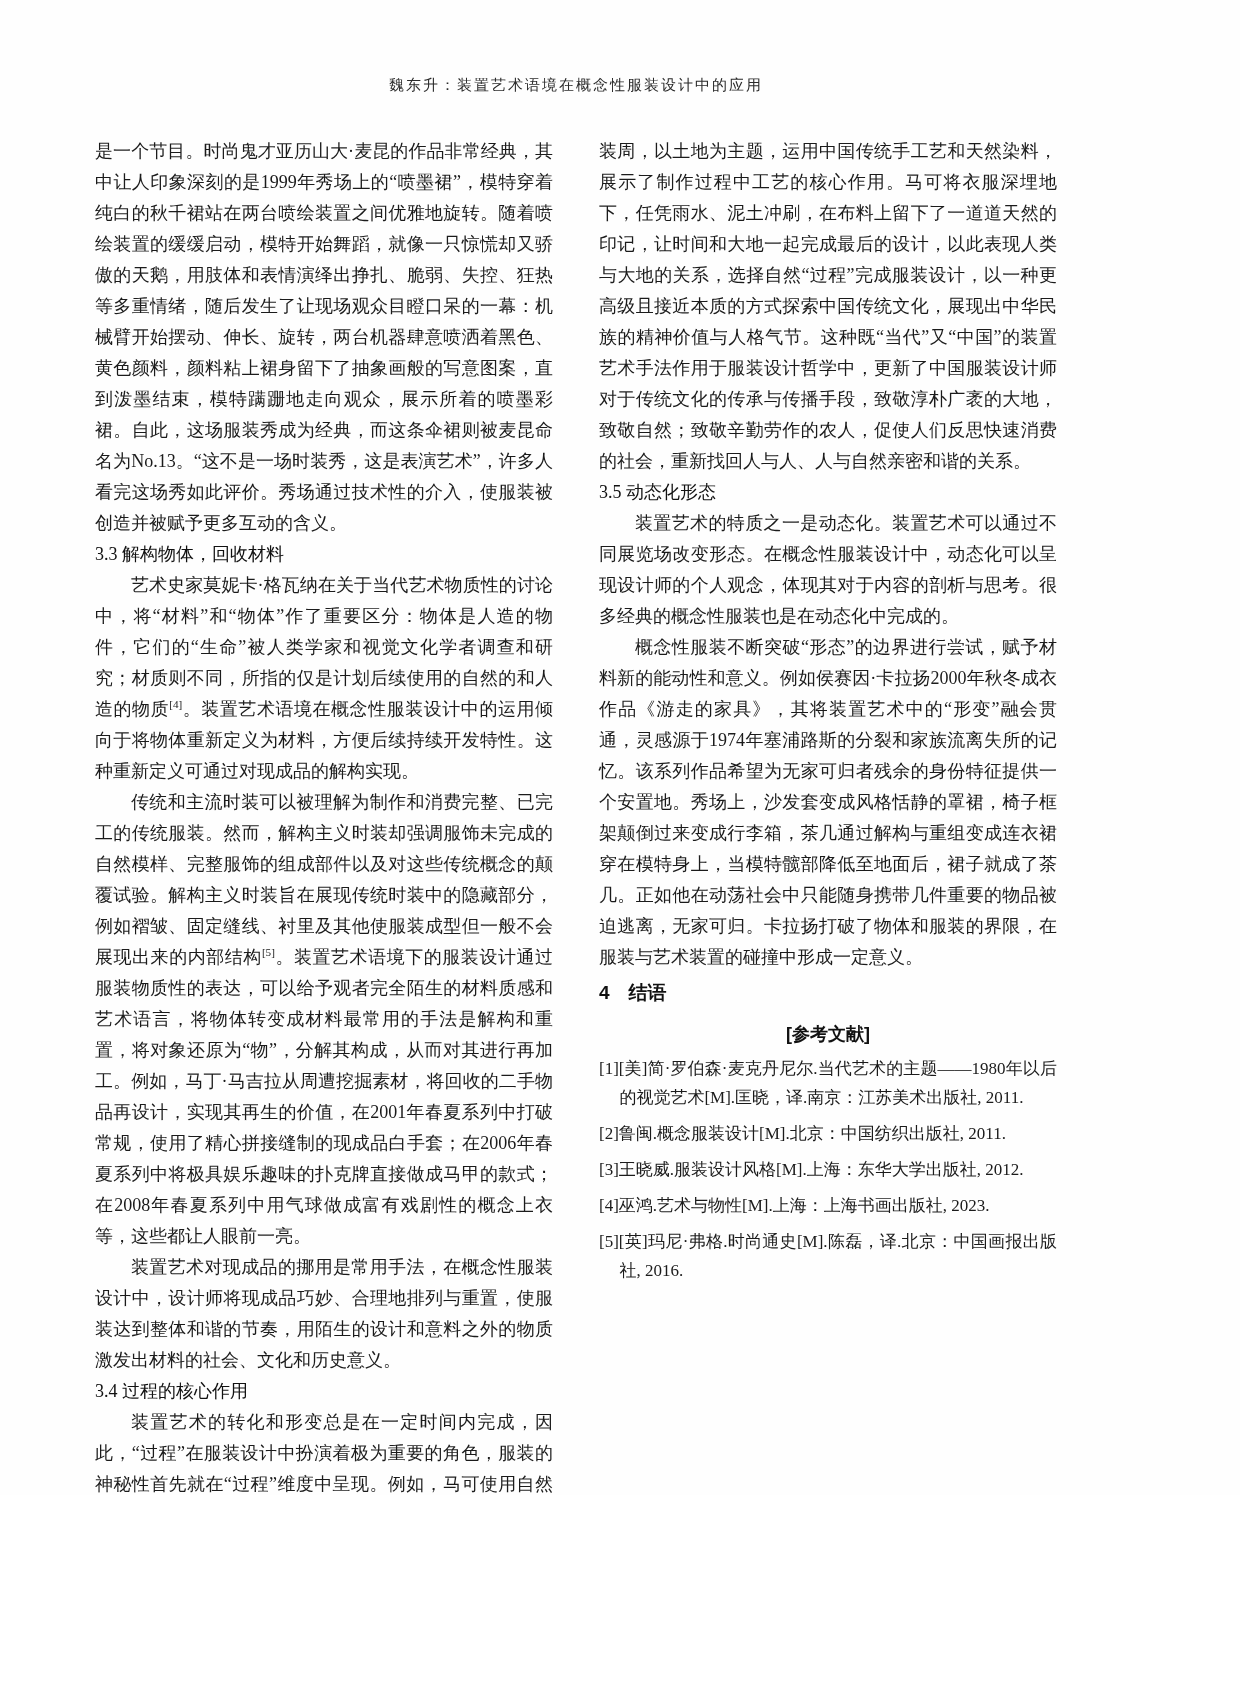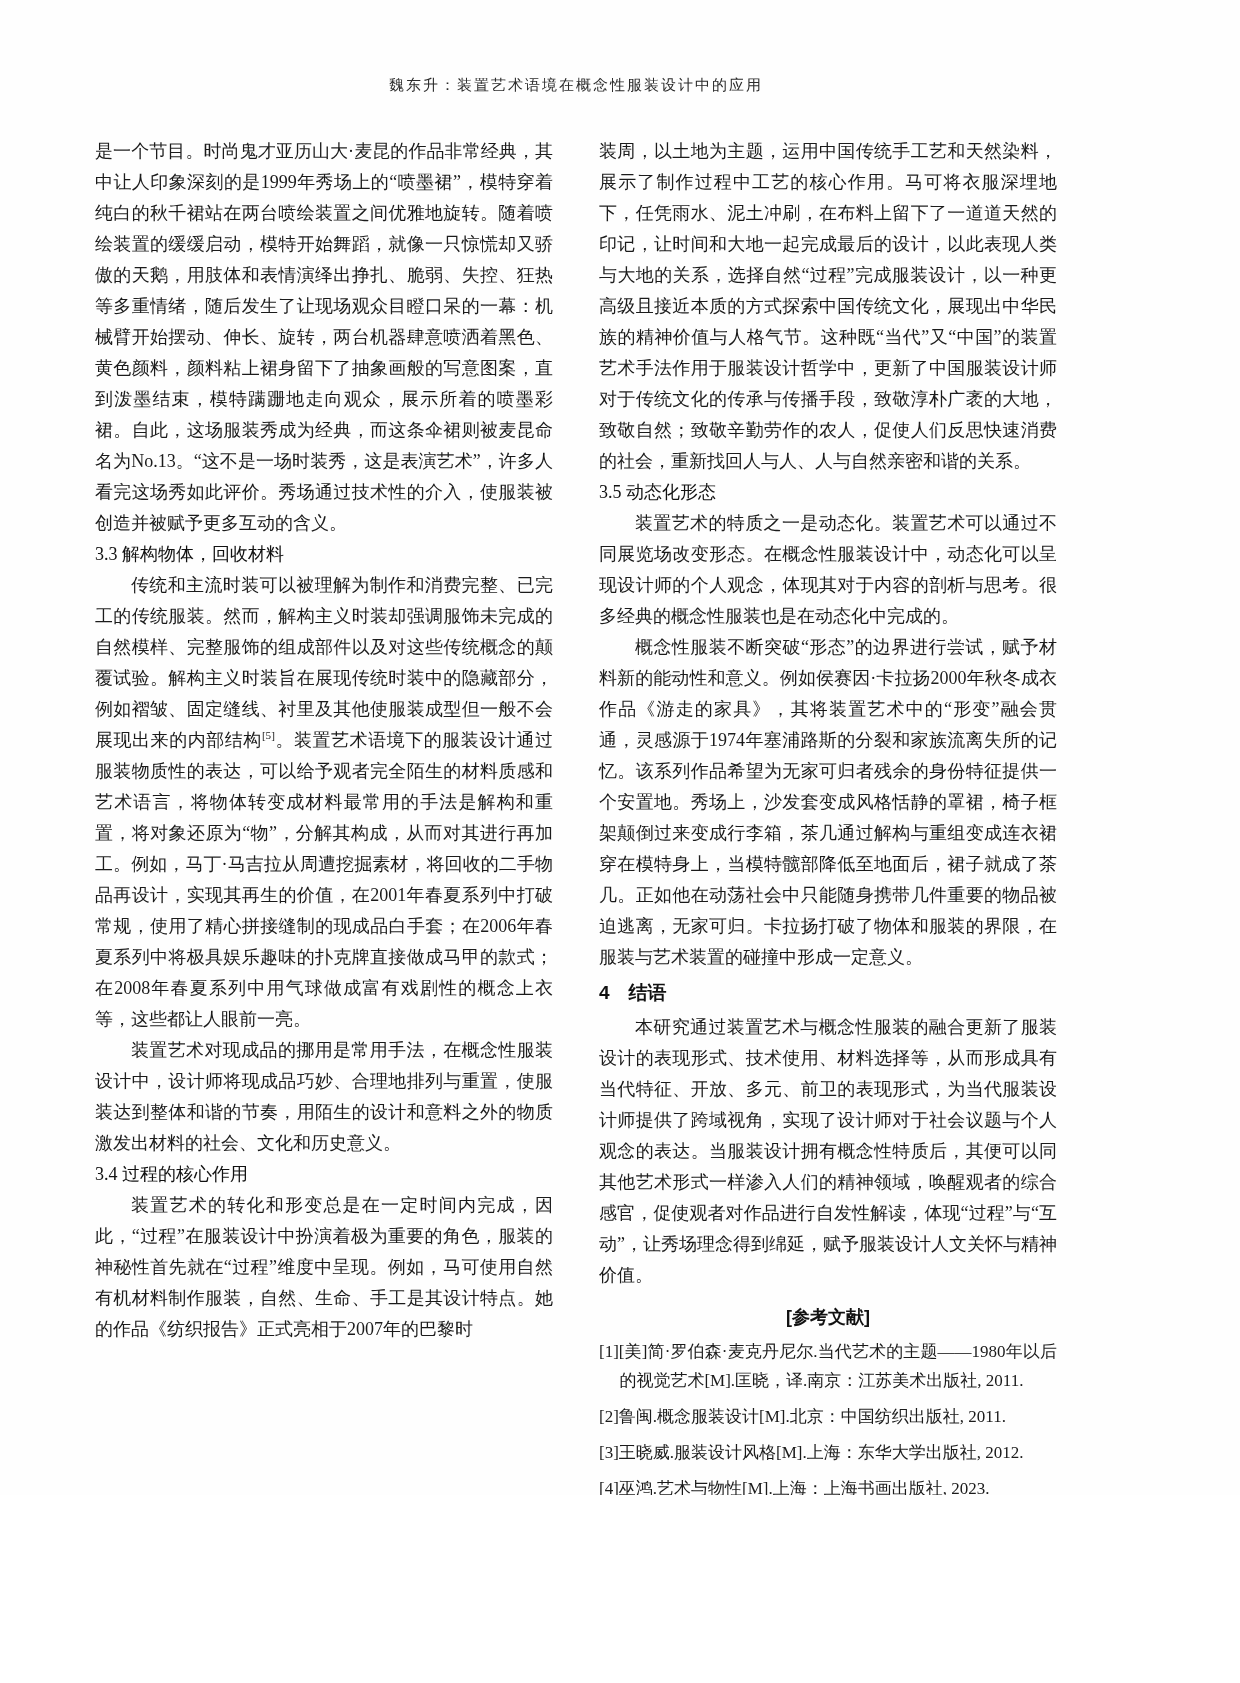--- a/index.html
+++ b/index.html
@@ -120,33 +120,33 @@
 
   <div class="running-header">
     <span>魏东升：装置艺术语境在概念性服装设计中的应用</span>
   </div>
 
   <div class="content">
 
     <div class="col">
       <p class="para">是一个节目。时尚鬼才亚历山大·麦昆的作品非常经典，其中让人印象深刻的是1999年秀场上的“喷墨裙”，模特穿着纯白的秋千裙站在两台喷绘装置之间优雅地旋转。随着喷绘装置的缓缓启动，模特开始舞蹈，就像一只惊慌却又骄傲的天鹅，用肢体和表情演绎出挣扎、脆弱、失控、狂热等多重情绪，随后发生了让现场观众目瞪口呆的一幕：机械臂开始摆动、伸长、旋转，两台机器肆意喷洒着黑色、黄色颜料，颜料粘上裙身留下了抽象画般的写意图案，直到泼墨结束，模特蹒跚地走向观众，展示所着的喷墨彩裙。自此，这场服装秀成为经典，而这条伞裙则被麦昆命名为No.13。“这不是一场时装秀，这是表演艺术”，许多人看完这场秀如此评价。秀场通过技术性的介入，使服装被创造并被赋予更多互动的含义。</p>
       <h3 class="sec-heading">3.3 解构物体，回收材料</h3>
+      <p class="para indent"><span>艺术史家莫妮卡·格瓦纳在关于当代艺术物质性的讨论中，将“材料”和“物体”作了重要区分：物体是人造的物件，它们的“生命”被人类学家和视觉文化学者调查和研究；材质则不同，所指的仅是计划后续使用的自然的和人造的物质</span><sup class="supref">[4]</sup><span>。装置艺术语境在概念性服装设计中的运用倾向于将物体重新定义为材料，方便后续持续开发特性。这种重新定义可通过对现成品的解构实现。</span></p>
       <p class="para indent"><span>传统和主流时装可以被理解为制作和消费完整、已完工的传统服装。然而，解构主义时装却强调服饰未完成的自然模样、完整服饰的组成部件以及对这些传统概念的颠覆试验。解构主义时装旨在展现传统时装中的隐藏部分，例如褶皱、固定缝线、衬里及其他使服装成型但一般不会展现出来的内部结构</span><sup class="supref">[5]</sup><span>。装置艺术语境下的服装设计通过服装物质性的表达，可以给予观者完全陌生的材料质感和艺术语言，将物体转变成材料最常用的手法是解构和重置，将对象还原为“物”，分解其构成，从而对其进行再加工。例如，马丁·马吉拉从周遭挖掘素材，将回收的二手物品再设计，实现其再生的价值，在2001年春夏系列中打破常规，使用了精心拼接缝制的现成品白手套；在2006年春夏系列中将极具娱乐趣味的扑克牌直接做成马甲的款式；在2008年春夏系列中用气球做成富有戏剧性的概念上衣等，这些都让人眼前一亮。</span></p>
       <p class="para indent">装置艺术对现成品的挪用是常用手法，在概念性服装设计中，设计师将现成品巧妙、合理地排列与重置，使服装达到整体和谐的节奏，用陌生的设计和意料之外的物质激发出材料的社会、文化和历史意义。</p>
       <h3 class="sec-heading">3.4 过程的核心作用</h3>
       <p class="para indent">装置艺术的转化和形变总是在一定时间内完成，因此，“过程”在服装设计中扮演着极为重要的角色，服装的神秘性首先就在“过程”维度中呈现。例如，马可使用自然有机材料制作服装，自然、生命、手工是其设计特点。她的作品《纺织报告》正式亮相于2007年的巴黎时</p>
     </div>
 
     <div class="col">
       <p class="para">装周，以土地为主题，运用中国传统手工艺和天然染料，展示了制作过程中工艺的核心作用。马可将衣服深埋地下，任凭雨水、泥土冲刷，在布料上留下了一道道天然的印记，让时间和大地一起完成最后的设计，以此表现人类与大地的关系，选择自然“过程”完成服装设计，以一种更高级且接近本质的方式探索中国传统文化，展现出中华民族的精神价值与人格气节。这种既“当代”又“中国”的装置艺术手法作用于服装设计哲学中，更新了中国服装设计师对于传统文化的传承与传播手段，致敬淳朴广袤的大地，致敬自然；致敬辛勤劳作的农人，促使人们反思快速消费的社会，重新找回人与人、人与自然亲密和谐的关系。</p>
       <h3 class="sec-heading">3.5 动态化形态</h3>
       <p class="para indent">装置艺术的特质之一是动态化。装置艺术可以通过不同展览场改变形态。在概念性服装设计中，动态化可以呈现设计师的个人观念，体现其对于内容的剖析与思考。很多经典的概念性服装也是在动态化中完成的。</p>
       <p class="para indent">概念性服装不断突破“形态”的边界进行尝试，赋予材料新的能动性和意义。例如侯赛因·卡拉扬2000年秋冬成衣作品《游走的家具》，其将装置艺术中的“形变”融会贯通，灵感源于1974年塞浦路斯的分裂和家族流离失所的记忆。该系列作品希望为无家可归者残余的身份特征提供一个安置地。秀场上，沙发套变成风格恬静的罩裙，椅子框架颠倒过来变成行李箱，茶几通过解构与重组变成连衣裙穿在模特身上，当模特髋部降低至地面后，裙子就成了茶几。正如他在动荡社会中只能随身携带几件重要的物品被迫逃离，无家可归。卡拉扬打破了物体和服装的界限，在服装与艺术装置的碰撞中形成一定意义。</p>
       <h2 class="conclusion-heading">4　结语</h2>
-      <p class="para indent">本研究通过装置艺术与概念性服装的融合更新了服装设计的表现形式、技术使用、材料选择等，从而形成具有当代特征、开放、多元、前卫的表现形式，为当代服装设计师提供了跨域视角，实现了设计师对于社会议题与个人观念的表达。当服装设计拥有概念性特质后，其便可以同其他艺术形式一样渗入人们的精神领域，唤醒观者的综合感官，促使观者对作品进行自发性解读，体现“过程”与“互动”，让秀场理念得到绵延，赋予服装设计人文关怀与精神价值。</p>
       <div class="ref-heading">[参考文献]</div>
       <p class="ref">[1][美]简·罗伯森·麦克丹尼尔.当代艺术的主题——1980年以后的视觉艺术[M].匡晓，译.南京：江苏美术出版社, 2011.</p>
       <p class="ref">[2]鲁闽.概念服装设计[M].北京：中国纺织出版社, 2011.</p>
       <p class="ref">[3]王晓威.服装设计风格[M].上海：东华大学出版社, 2012.</p>
       <p class="ref">[4]巫鸿.艺术与物性[M].上海：上海书画出版社, 2023.</p>
       <p class="ref">[5][英]玛尼·弗格.时尚通史[M].陈磊，译.北京：中国画报出版社, 2016.</p>
     </div>
 
   </div>
 

